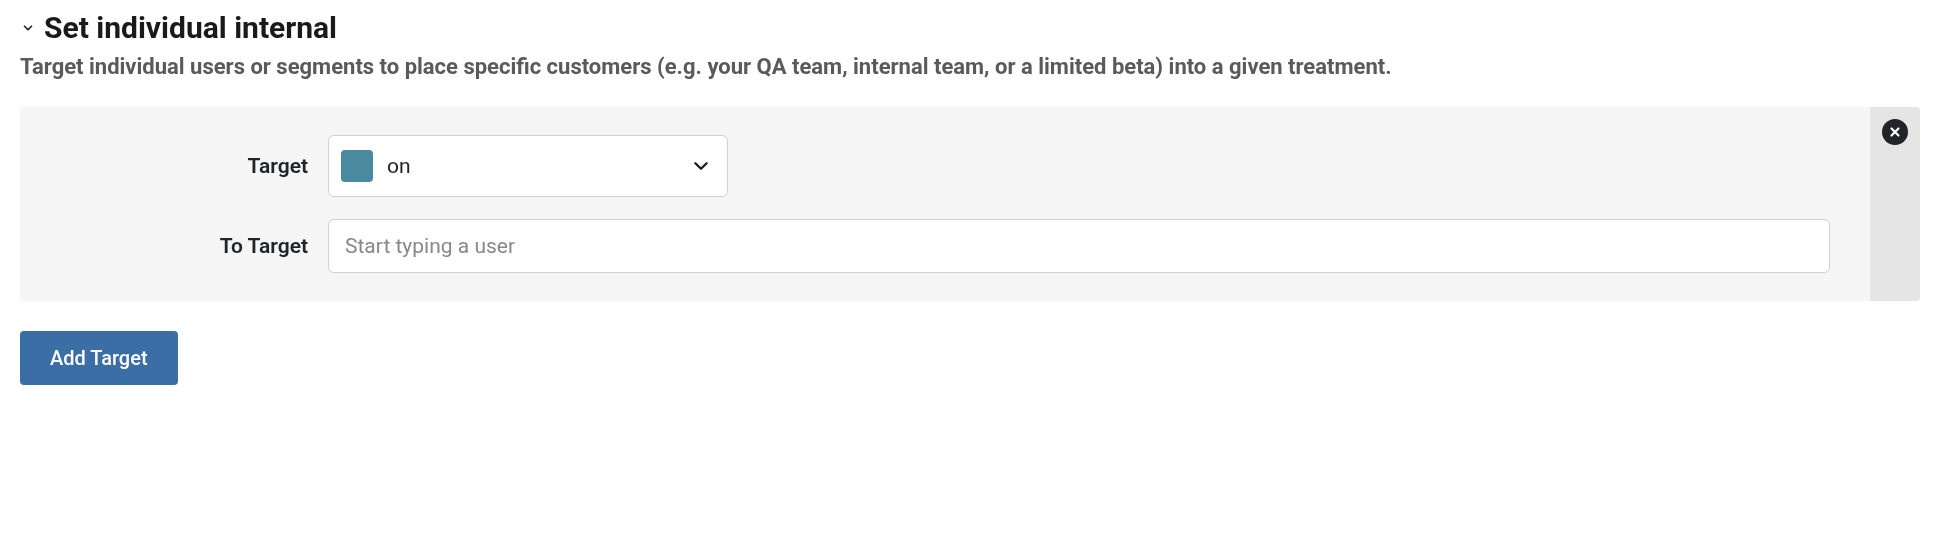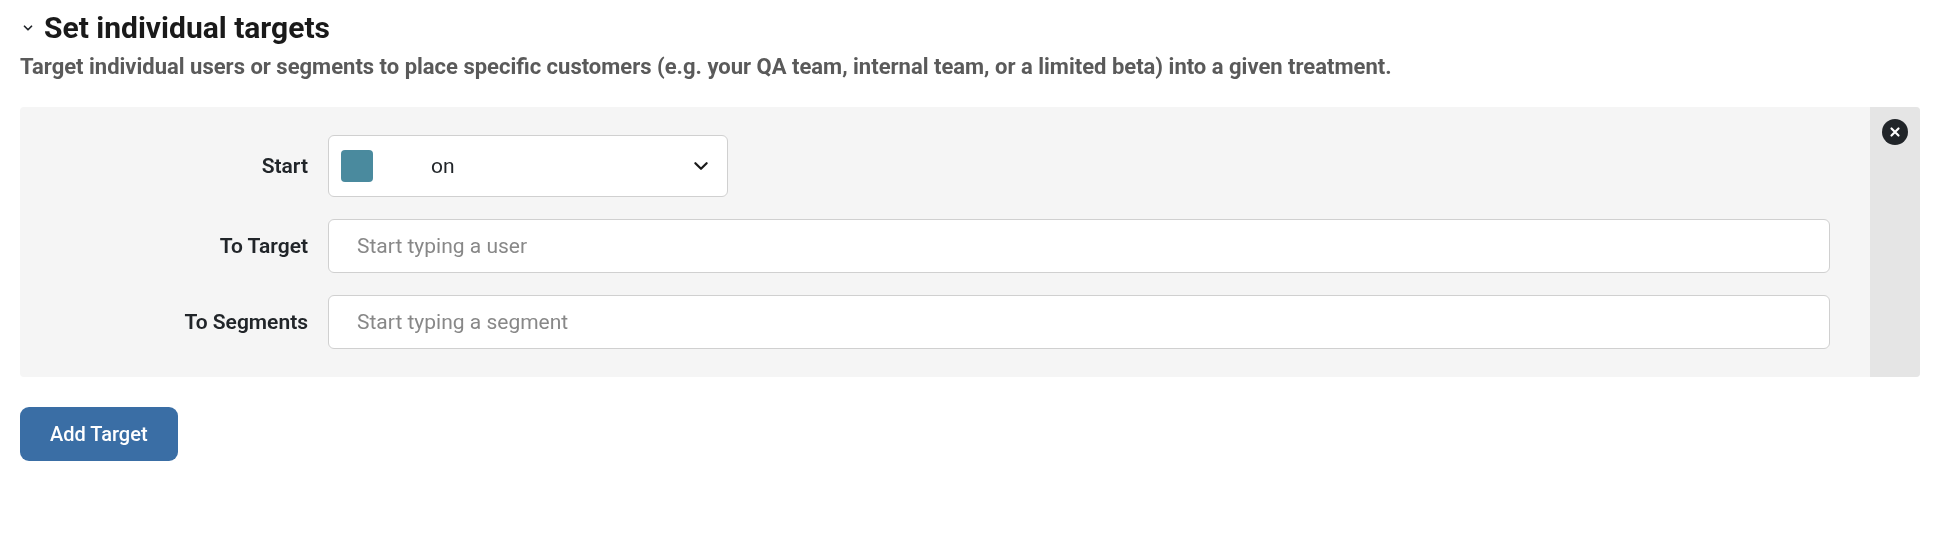--- a/index.html
+++ b/index.html
@@ -110,21 +110,20 @@
       width: 400px;
       height: 62px;
       background: #ffffff;
       border: 1px solid #d0d0d0;
       border-radius: 6px;
       display: flex;
       align-items: center;
       padding: 0 16px 0 12px;
       cursor: pointer;
       position: relative;
-      gap: 44px;
     }
     .serve-swatch {
       width: 32px;
       height: 32px;
       background: #4a8a9e;
       border-radius: 4px;
       margin-right: 14px;
       flex-shrink: 0;
     }
     .serve-label {
@@ -146,87 +145,81 @@
       stroke: #1a1a1a;
       stroke-width: 2;
       fill: none;
     }
     .text-input {
       width: 100%;
       height: 54px;
       background: #ffffff;
       border: 1px solid #d0d0d0;
       border-radius: 6px;
-      padding: 0 28px;
+      padding: 0 16px;
       font-size: 21px;
       color: #212529;
       font-family: inherit;
     }
     .text-input::placeholder {
       color: #888;
     }
     .add-target-button {
       background: #3a6ea5;
       color: #ffffff;
       border: none;
-      border-radius: 9px;
+      border-radius: 4px;
       font-size: 20px;
       font-weight: 500;
       padding: 15px 30px;
       cursor: pointer;
       font-family: inherit;
     }
   </style>
 </head>
 <body>
 
 
 
 <div class="section-header">
   <span class="collapse-icon">
     <svg viewBox="0 0 16 16">
         <path d="M4 6 L8 10 L12 6" fill="none" stroke="currentColor" stroke-width="2" stroke-linecap="round" stroke-linejoin="round"></path>
       </svg>
   </span>
-  <h2 class="section-title">Set individual targets</h2>
+  <h2 class="section-title">Set individual internal</h2>
 </div>
 
 <p class="section-subtitle">Target individual users or segments to place specific customers (e.g. your QA team, internal team, or a limited beta) into a given treatment.</p>
 
 <div class="target-card">
   <div class="target-form">
 
     <div class="form-row">
-      <div class="form-label">Start</div>
+      <div class="form-label">Target</div>
       <div class="form-control-wrap">
         <div class="serve-select">
           <span class="serve-swatch"></span>
           <span class="serve-label">on</span>
           <span class="serve-chevron">
             <svg viewBox="0 0 16 16">
                 <path d="M3 5.5 L8 10.5 L13 5.5" stroke-linecap="round" stroke-linejoin="round"></path>
               </svg>
           </span>
         </div>
       </div>
     </div>
 
     <div class="form-row">
       <div class="form-label">To Target</div>
       <div class="form-control-wrap">
         <input type="text" class="text-input" placeholder="Start typing a user" style="">
       </div>
     </div>
 
-    <div class="form-row">
-      <div class="form-label">To Segments</div>
-      <div class="form-control-wrap">
-        <input type="text" class="text-input" placeholder="Start typing a segment" style="">
-      </div>
-    </div>
 
   </div>
 
   <div class="close-strip">
     <div class="close-button">
       <svg viewBox="0 0 16 16">
         <path d="M4 4 L12 12 M12 4 L4 12" stroke-linecap="round"></path>
       </svg>
     </div>
   </div>

